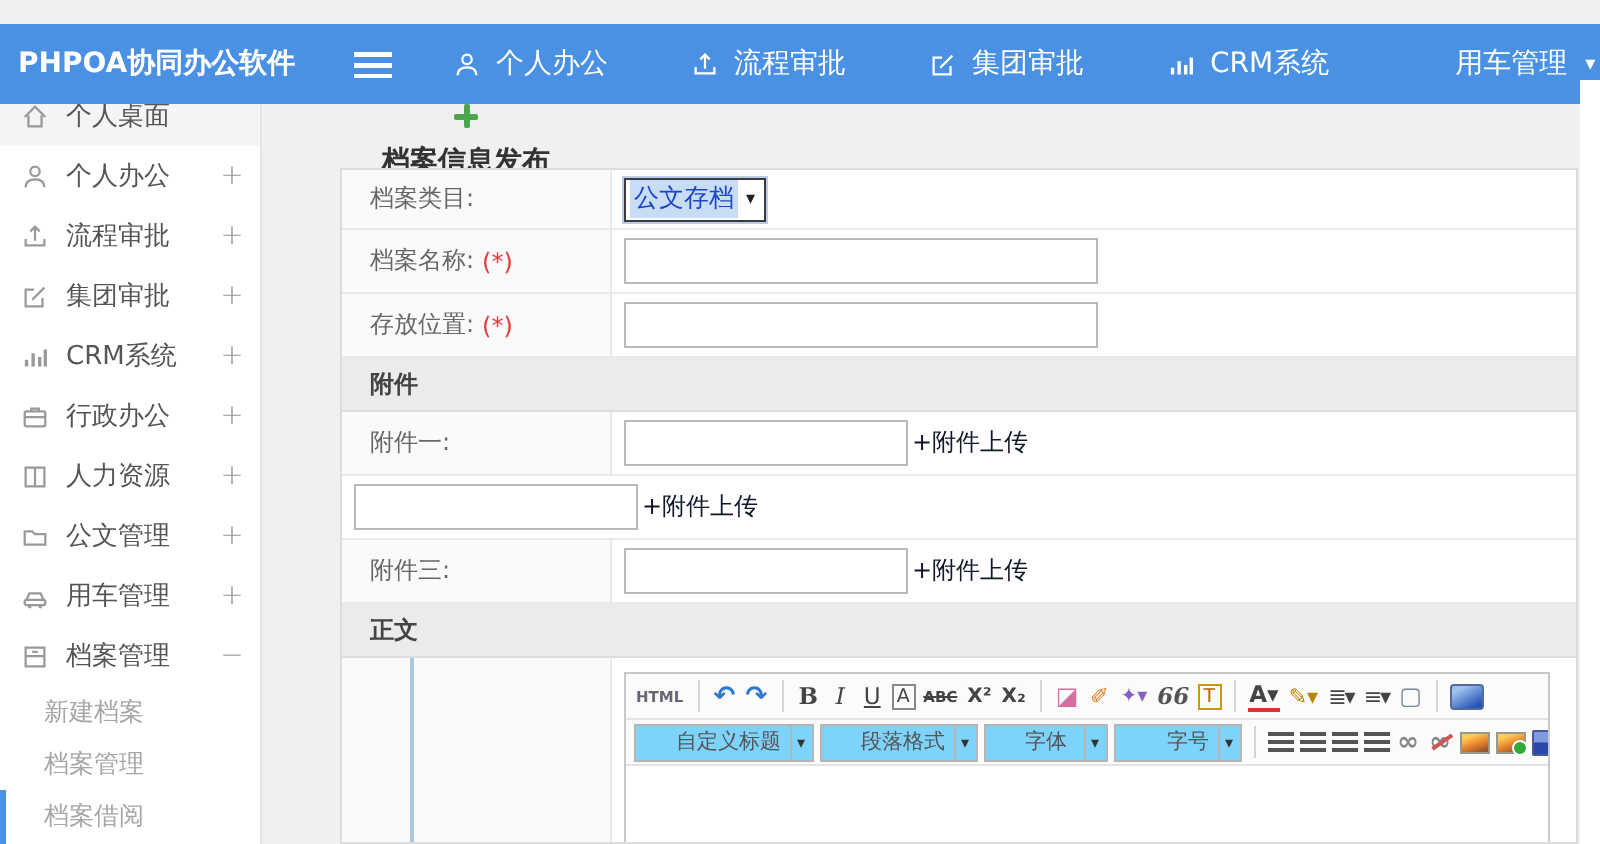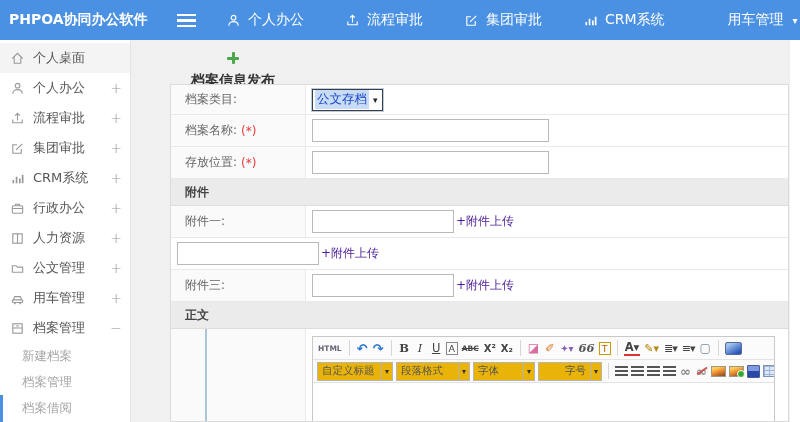--- a/index.html
+++ b/index.html
@@ -1,21 +1,21 @@
 <!DOCTYPE html>
 <html><head>
 <meta charset="utf-8">
 <style>
   * { margin:0; padding:0; box-sizing:border-box; }
   html,body { width:800px; height:422px; overflow:hidden; }
   body { font-family:"DejaVu Sans","Liberation Sans",sans-serif; background:#f0f0f0; position:relative; }
   .app { position:absolute; inset:0; background:#f0f0f0; overflow:hidden; }
 
   
-  .topbar { position:absolute; left:0; top:0; width:800px; height:40px; background:#4a91e3; display:flex; align-items:center; color:#fff; z-index:5; }
+  .topbar { position:absolute; left:0; top:12px; width:800px; height:40px; background:#4a91e3; display:flex; align-items:center; color:#fff; z-index:5; }
   .brand { width:163px; padding-left:9px; font-size:14px; font-weight:bold; white-space:nowrap; }
   .burger { width:19px; height:13px; margin-left:14px; background:repeating-linear-gradient(to bottom,#fff 0 2.5px,transparent 2.5px 5.5px); cursor:pointer; }
   .topnav { display:flex; align-items:center; margin-left:30px; gap:32px; }
   .topnav-item { display:flex; align-items:center; gap:7px; font-size:14px; cursor:pointer; white-space:nowrap; }
   .ticon { width:15px; height:15px; color:#fff; display:inline-flex; }
   .ticon svg { width:15px; height:15px; }
   .tcaret { font-size:10px; margin-left:2px; }
 
   
   .sidebar { position:absolute; left:0; top:40px; width:131px; bottom:0; background:#fff; border-right:1px solid #e4e4e4; padding-top:3px; z-index:4; }
@@ -44,21 +44,21 @@
   .ffield { flex:1; display:flex; align-items:center; padding-left:6px; background:#fff; }
   .fheader { height:27px; flex:none; display:flex; align-items:center; background:#ebebeb; padding-left:14px; font-weight:bold; font-size:12px; color:#444; border-bottom:1px solid #dddddd; }
   .req { color:#e23b3b; font-style:normal; font-size:12px; }
 
   .select-cat { display:inline-flex; align-items:center; height:22px; border:1px solid #3c3c3c; box-shadow:0 0 0 1px #b9cde4; background:#fff; padding:0 4px 0 2px; cursor:pointer; }
   .selval { background:#c8ddf5; color:#1b46c8; font-size:12.5px; padding:1px 2px; }
   .selcaret { font-size:9px; color:#222; margin-left:4px; }
 
   .txt { height:23px; border:1px solid #b9b9b9; background:#fff; font-size:12px; padding:0 4px; outline:none; }
   .w-main { width:237px; } .w-att { width:142px; }
-  .upload { color:#4c1d95; font-size:12px; margin-left:2px; text-decoration:none; cursor:pointer; }
+  .upload { color:#0f172a; font-size:12px; margin-left:2px; text-decoration:none; cursor:pointer; }
 
   .body-row { flex:1; border-bottom:none; }
   .body-label { position:relative; }
   .blue-line { position:absolute; left:34px; top:0; bottom:0; width:2px; background:#a9c6da; }
   .body-field { align-items:flex-start; padding-top:7px; }
 
   
   .editor { width:463px; height:86px; border:1px solid #c8c8c8; background:#fff; display:flex; flex-direction:column; }
   .tb { display:flex; align-items:center; gap:3px; padding:2px 4px; background:#fbfbfb; border-bottom:1px solid #e3e3e3; height:23px; flex:none; overflow:hidden; }
   .tbb { height:18px; min-width:13px; display:inline-flex; align-items:center; justify-content:center; font-size:11.5px; color:#444; cursor:pointer; padding:0 1px; flex:none; white-space:nowrap; }
@@ -74,21 +74,21 @@
   .orangeic { color:#e08030; }
   .purple { color:#8a5fc0; font-size:10px; }
   .quote { font-family:"DejaVu Serif","Liberation Serif",serif; font-weight:bold; font-style:italic; color:#555; }
   .orange-b { border-color:#c90; color:#b60; }
   .fontcolor { font-weight:bold; border-bottom:2px solid #d33; line-height:12px; height:15px; }
   .hlpen { color:#b8860b; font-size:11px; }
   .listic { font-size:11px; letter-spacing:-1px; }
   .docic { color:#789; font-size:12px; }
   .monitor { width:17px; height:13px; border:1px solid #566a9a; border-radius:2px; background:linear-gradient(150deg,#9cc2ee 20%,#2a55b8 85%); }
   .tbsep { width:1px; height:16px; background:#d5d5d5; padding:0; margin:0 3px; min-width:1px; }
-  .tbsel { display:inline-flex; align-items:center; height:19px; border:1px solid #b5b5b5; background:#eab308; font-size:10.5px; color:#555; padding-left:4px; cursor:pointer; flex:none; }
+  .tbsel { display:inline-flex; align-items:center; height:19px; border:1px solid #b5b5b5; background:#7dd3fc; font-size:10.5px; color:#555; padding-left:20px; cursor:pointer; flex:none; }
   .tbsel .sc { border-left:1px solid #b5b5b5; height:100%; display:flex; align-items:center; padding:0 3px; font-size:8px; color:#333; margin-left:4px; }
   .sel-w1 { min-width:76px; justify-content:space-between; } .sel-w2 { min-width:74px; justify-content:space-between; }
   .sel-w3 { min-width:62px; justify-content:space-between; } .sel-w4 { min-width:64px; justify-content:flex-end; }
   .al { width:13px; height:10px; background:repeating-linear-gradient(to bottom,#555 0 2px,transparent 2px 4px); }
   .chain { color:#888; font-weight:bold; font-size:13px; }
   .unlink { position:relative; }
   .unlink::after { content:""; position:absolute; left:1px; top:8px; width:12px; height:1.5px; background:#c55; transform:rotate(-35deg); }
   .img1 { width:15px; height:11px; border:1px solid #998; background:linear-gradient(160deg,#fc5 20%,#e8842e 55%,#96552a 90%); }
   .img2 { position:relative; }
   .img2::after { content:""; position:absolute; right:-2px; bottom:-2px; width:6px; height:6px; border-radius:50%; background:#3a3; border:1px solid #fff; }

